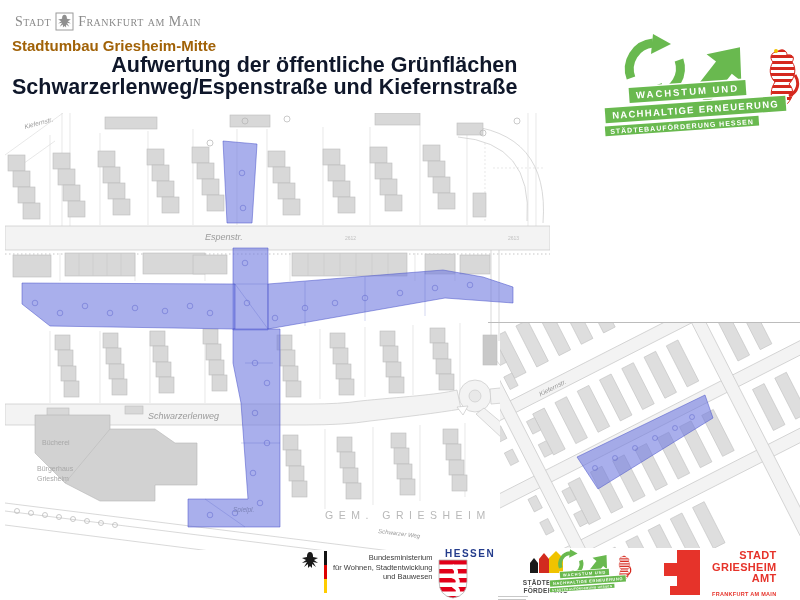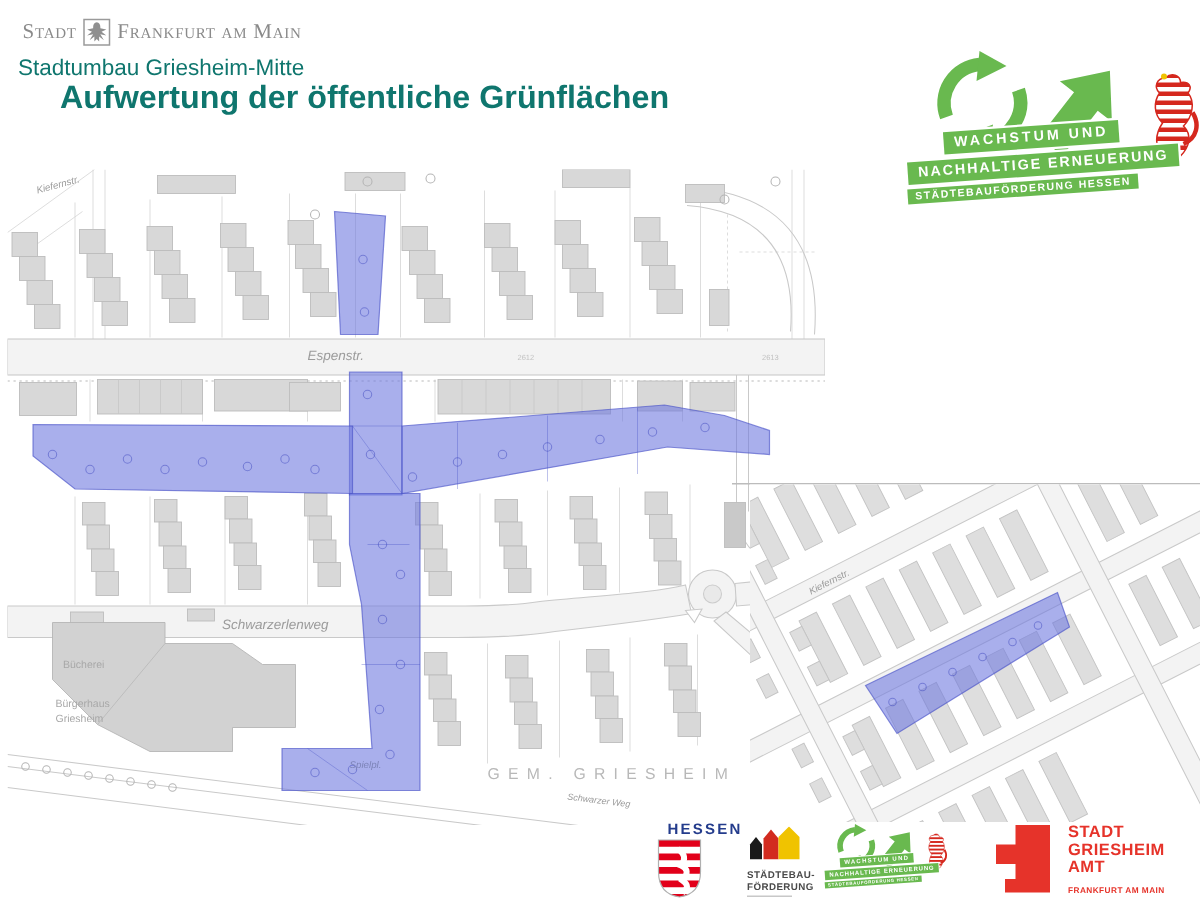--- a/index.html
+++ b/index.html
@@ -1,25 +1,25 @@
 <!DOCTYPE html>
 <html><head>
 <meta charset="utf-8">
 <style>
   html,body { margin:0; padding:0; background:#fff; }
   .slide {
     position:relative; width:800px; height:600px; background:#ffffff;
-    font-family:"Liberation Sans", sans-serif; overflow:hidden;
+    font-family:"Liberation Sans", sans-serif; overflow:hidden;text-align:right;
   }
   
   .city-logo { position:absolute; left:15px; top:12px; display:flex; align-items:center; gap:4px;
                color:#8a8a8a; font-variant:small-caps; font-size:14px; letter-spacing:.5px;
                font-family:"Liberation Serif", serif; }
-  .supertitle { position:absolute; left:12px; top:37px; font-size:15px; font-weight:normal; color:#0f766e; }
-  .maintitle  { position:absolute; left:12px; top:54px; font-size:21.5px; font-weight:bold; color:#0f766e; line-height:22px;margin-left:28px; }
+  .supertitle { position:absolute; left:12px; top:37px; font-size:15px; font-weight:bold; color:#a16207; }
+  .maintitle  { position:absolute; left:12px; top:54px; font-size:21.5px; font-weight:bold; color:#0f172a; line-height:22px; }
   
   .badge { position:absolute; width:195px; height:115px; }
   .badge-main { left:603px; top:26px; }
   .badge-small { left:549px; top:546px; transform:scale(.42); transform-origin:top left; }
   .badge .art { position:absolute; left:14px; top:6px; }
   .band { position:absolute; background:#69b94f; color:#fff; font-weight:bold; white-space:nowrap;
           transform:rotate(-4deg); box-shadow:0 0 0 1.5px #ffffff; padding:2px 7px; }
   .band1 { left:26px; top:58px; font-size:9.5px; letter-spacing:2px; }
   .band2 { left:2px;  top:76px; font-size:9.5px; letter-spacing:1.3px; }
   .band3 { left:2px;  top:95px; font-size:7px;  letter-spacing:1px; padding:1.5px 5px; }
@@ -86,20 +86,21 @@
     <span>Stadt</span>
     <svg width="19" height="19">
       <rect x="1" y="1" width="17" height="17" fill="none" stroke="#9a9a9a" stroke-width="1"></rect>
       <use href="#eagleP" transform="translate(1.5,2) scale(0.8)" fill="#8f8f8f"></use>
     </svg>
     <span>Frankfurt am Main</span>
   </div>
   <div class="supertitle">Stadtumbau Griesheim-Mitte</div>
   <div class="maintitle">
     <div>Aufwertung der öffentliche Grünflächen</div>
+    <div>Schwarzerlenweg/Espenstraße und Kiefernstraße</div>
   </div>
 
   <div class="badge badge-main">
     <svg class="art" width="195" height="95">
       <g stroke="#69b94f" stroke-width="9" fill="none">
         <path d="M14,46 A26,26 0 0 1 36,11"></path>
         <path d="M62,28 A26,26 0 0 1 42,62"></path>
       </g>
       <polygon points="36,2 54,12 34,22" fill="#69b94f"></polygon>
       <polygon points="42,70 24,59 45,51" fill="#69b94f"></polygon>
@@ -368,20 +369,35 @@
     <g class="treeB">
       <circle cx="95" cy="145" r="2.5"></circle>
         <circle cx="115" cy="135" r="2.5"></circle>
         <circle cx="135" cy="125" r="2.5"></circle>
       <circle cx="155" cy="115" r="2.5"></circle>
         <circle cx="175" cy="105" r="2.5"></circle>
         <circle cx="192" cy="94" r="2.5"></circle>
     </g>
   </svg>
 
+  <div class="bund">
+    <svg width="22" height="20">
+      <use href="#eagleP" fill="#1a1a1a"></use>
+    </svg>
+    <div class="bund-stripe">
+      <div style="background:#141414"></div>
+        <div style="background:#dd0000"></div>
+        <div style="background:#ffcc00"></div>
+    </div>
+    <div class="bund-text">
+      <div>Bundesministerium</div>
+      <div>für Wohnen, Stadtentwicklung</div>
+      <div>und Bauwesen</div>
+    </div>
+  </div>
 
   <div class="hessen-word">HESSEN</div>
   <svg class="hessen-shield" width="32" height="40">
     <clipPath id="shieldclip">
         <path d="M2,1 H30 V22 Q30,37 16,39 Q2,37 2,22 Z"></path>
       </clipPath>
     <g clip-path="url(#shieldclip)">
       <rect x="0" y="0" width="32" height="40" fill="#ffffff"></rect>
       <rect x="0" y="1" width="32" height="4.5" fill="#e2001a"></rect>
         <rect x="0" y="10" width="32" height="4.5" fill="#e2001a"></rect>

